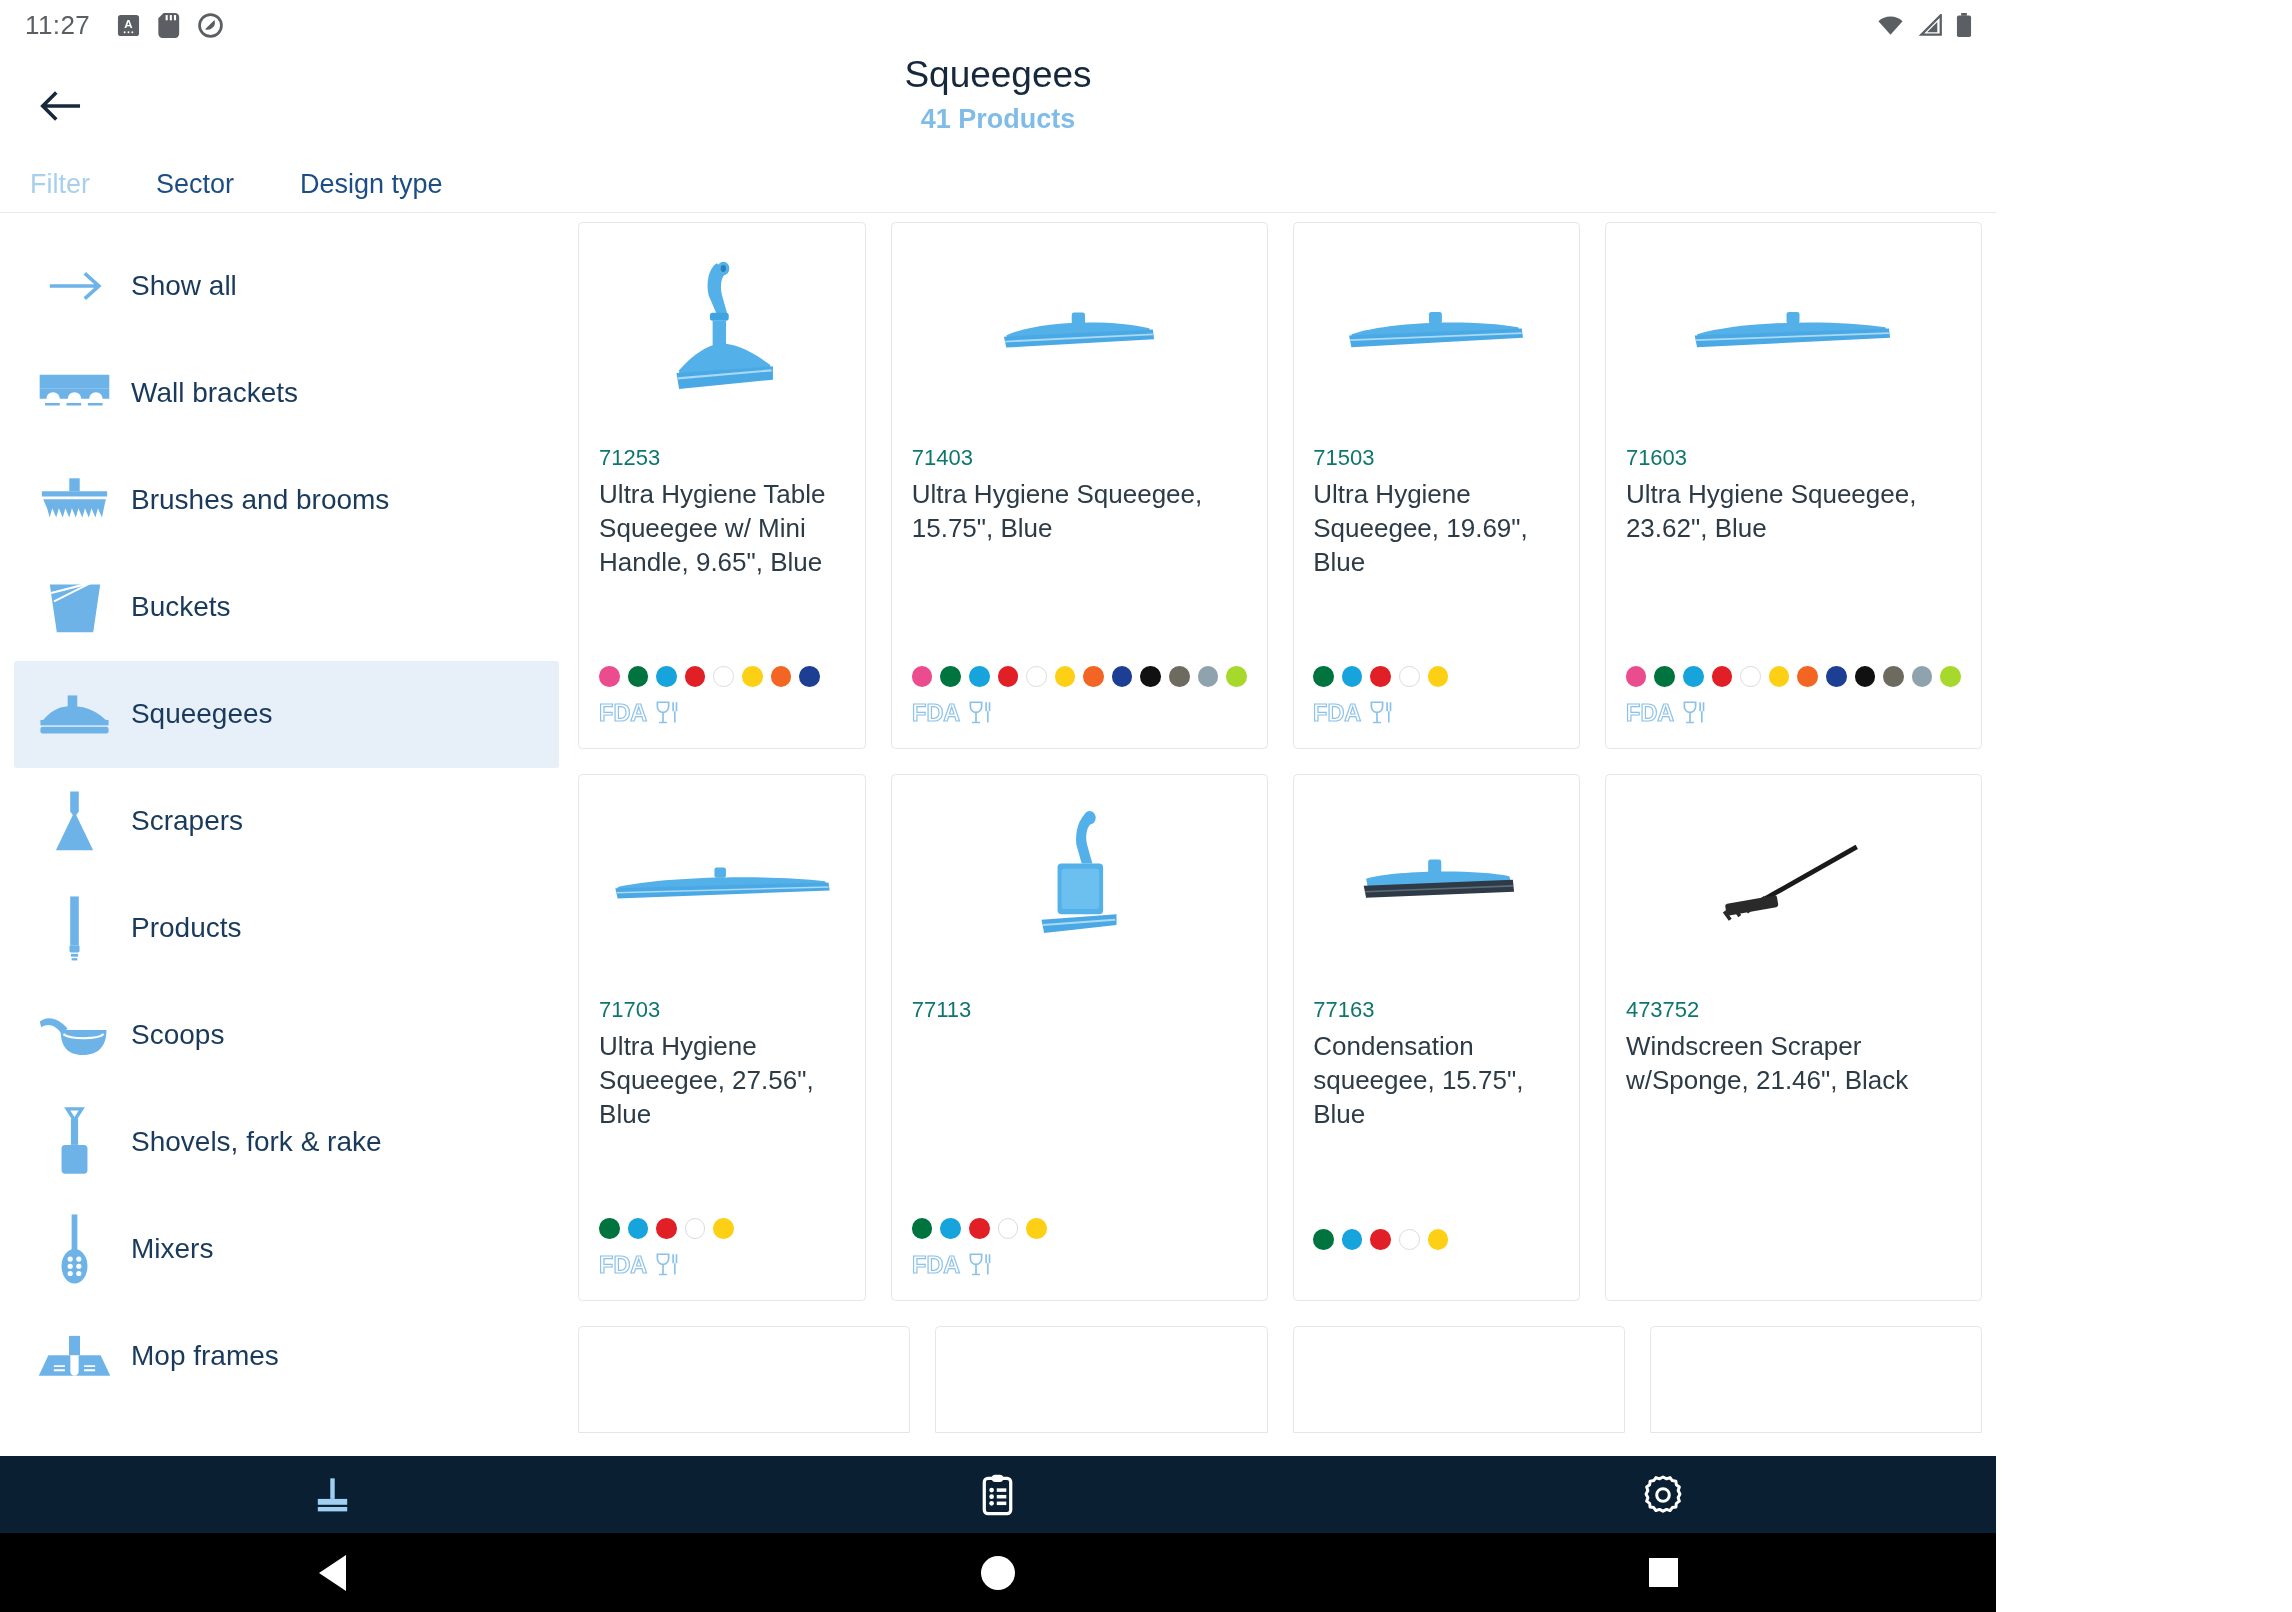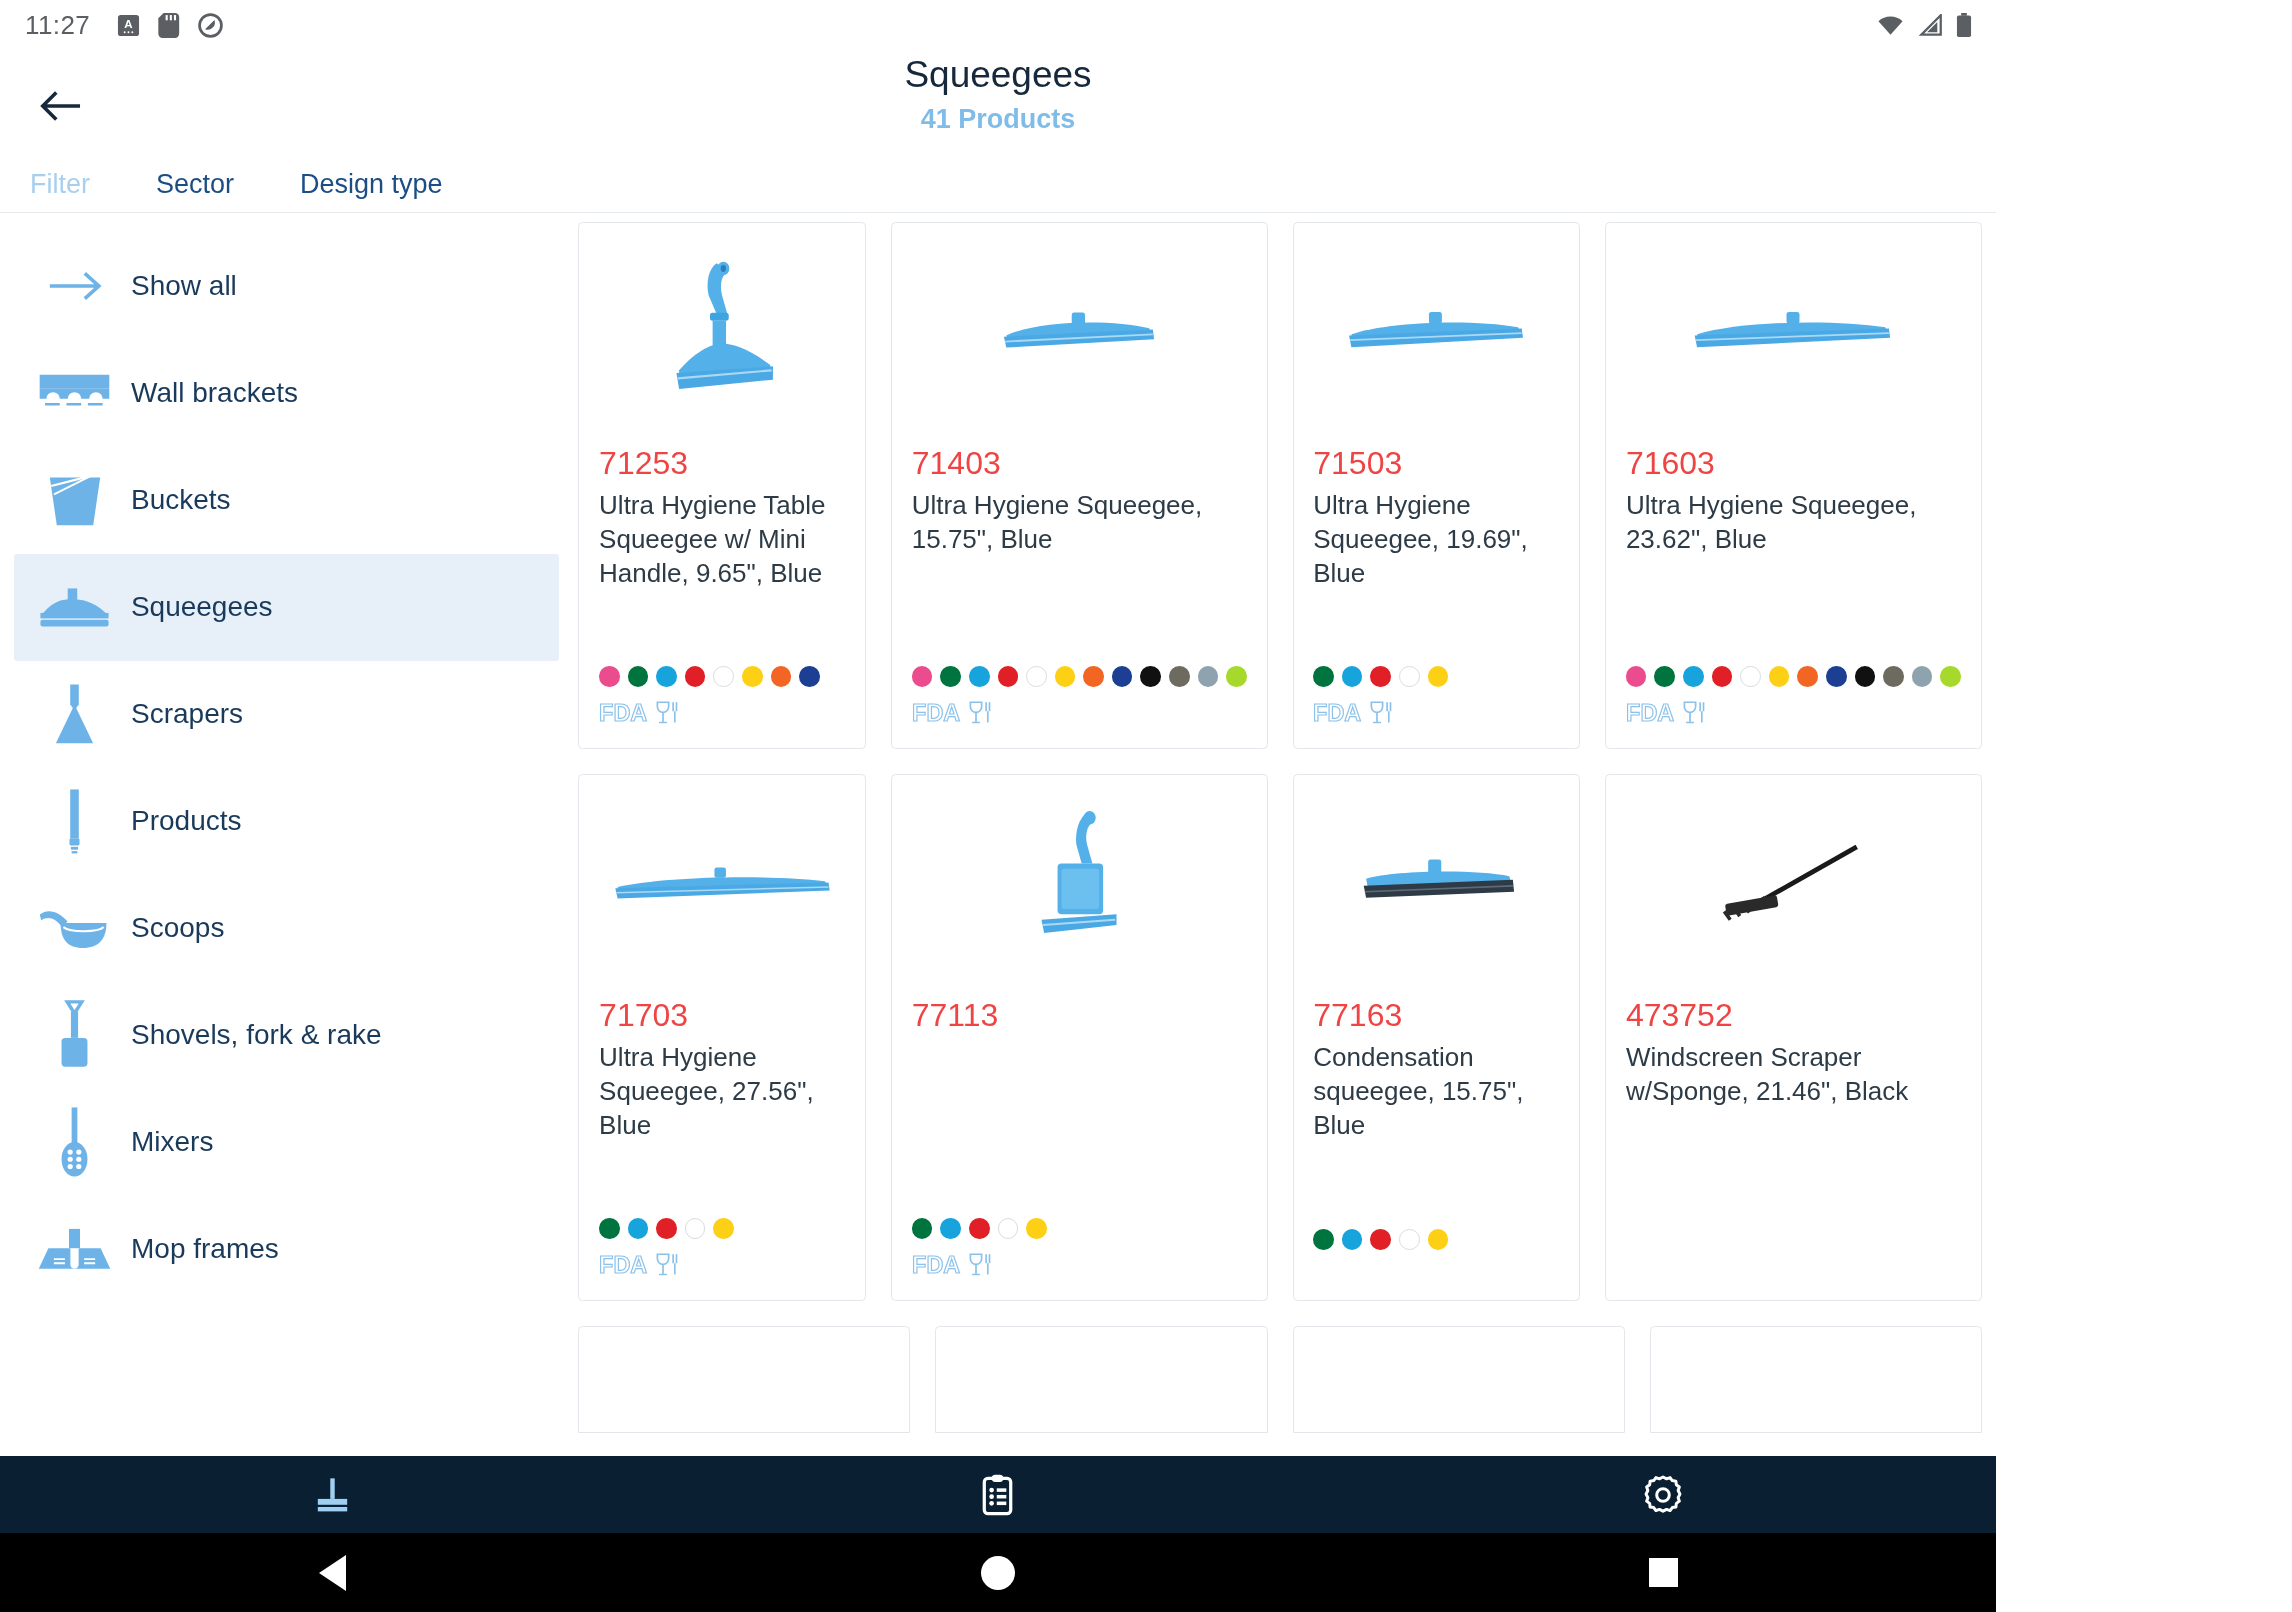--- a/index.html
+++ b/index.html
@@ -57,21 +57,21 @@
 
   
   .grid-area { flex:1; padding:9px 14.3px 0 5.4px; overflow:hidden; }
   .grid { display:grid; grid-template-columns:repeat(4, 1fr); gap:25px 25px; }
   .card {
     background:#fff; border:0.9px solid #e3e6ea; border-radius:4.5px;
     height:527px; padding:0 19.7px; display:flex; flex-direction:column; position:relative;
     cursor:pointer;
   }
   .card-img { height:208px; display:flex; align-items:center; justify-content:center; padding-top:16px; }
-  .card-sku { font-size:32px; color:#ef4444; margin-top:14.3px; }
+  .card-sku { font-size:22px; color:#0f766e; margin-top:14.3px; }
   .card-name { font-size:26px; color:#2d3b47; line-height:1.32; margin-top:5.4px; }
   .card-foot { margin-top:auto; padding-bottom:21.5px; }
   .swatches { display:flex; gap:8px; margin-bottom:12.5px; }
   .sw { width:20.6px; height:20.6px; border-radius:50%; }
   .sw.white { border:0.9px solid #d8dcdf; }
   .badges { display:flex; align-items:center; gap:0; }
   .card.nofda .card-foot { padding-bottom:38px; }
 
   
   .partialrow { display:grid; grid-template-columns:repeat(4,1fr); gap:25px; margin-top:25px; }
@@ -181,20 +181,30 @@
         <span class="navicon">
           <svg width="75" height="43" viewBox="0 0 56 32">
             <path d="M2 2 H54 V12 H2 Z" fill="#6eb3e8"></path>
             <path d="M2 12 h52 v8 h-5 a5 5 0 0 0 -10 0 h-6 a5 5 0 0 0 -10 0 h-6 a5 5 0 0 0 -10 0 h-5 z" fill="#6eb3e8"></path>
             <path d="M6 24 h11 M22 24 h11 M38 24 h11" stroke="#6eb3e8" stroke-width="1.8" fill="none"></path>
           </svg>
         </span>
         <span class="navlabel">Wall brackets</span>
       </div>
 
+      <div class="navitem">
+        <span class="navicon">
+          <svg width="75" height="47" viewBox="0 0 56 36">
+            <rect x="24" y="1" width="8" height="10" fill="#6eb3e8"></rect>
+            <path d="M3 11 H53 V15 H3 Z" fill="#6eb3e8"></path>
+            <path d="M4 17 H52 L49 31 L46 24 L44 31 L41 24 L39 31 L36 24 L34 31 L31 24 L29 31 L26 24 L24 31 L21 24 L19 31 L16 24 L14 31 L11 24 L9 31 L7 24 Z" fill="#6eb3e8"></path>
+          </svg>
+        </span>
+        <span class="navlabel">Brushes and brooms</span>
+      </div>
 
       <div class="navitem">
         <span class="navicon">
           <svg width="64" height="56" viewBox="0 0 44 40">
             <path d="M4 4 H40 L35 38 H9 Z" fill="#6eb3e8"></path>
             <path d="M5 10 L36 2" stroke="#fff" stroke-width="1.6" fill="none"></path>
             <path d="M7 16 L33 3" stroke="#fff" stroke-width="1.4" fill="none"></path>
           </svg>
         </span>
         <span class="navlabel">Buckets</span>

